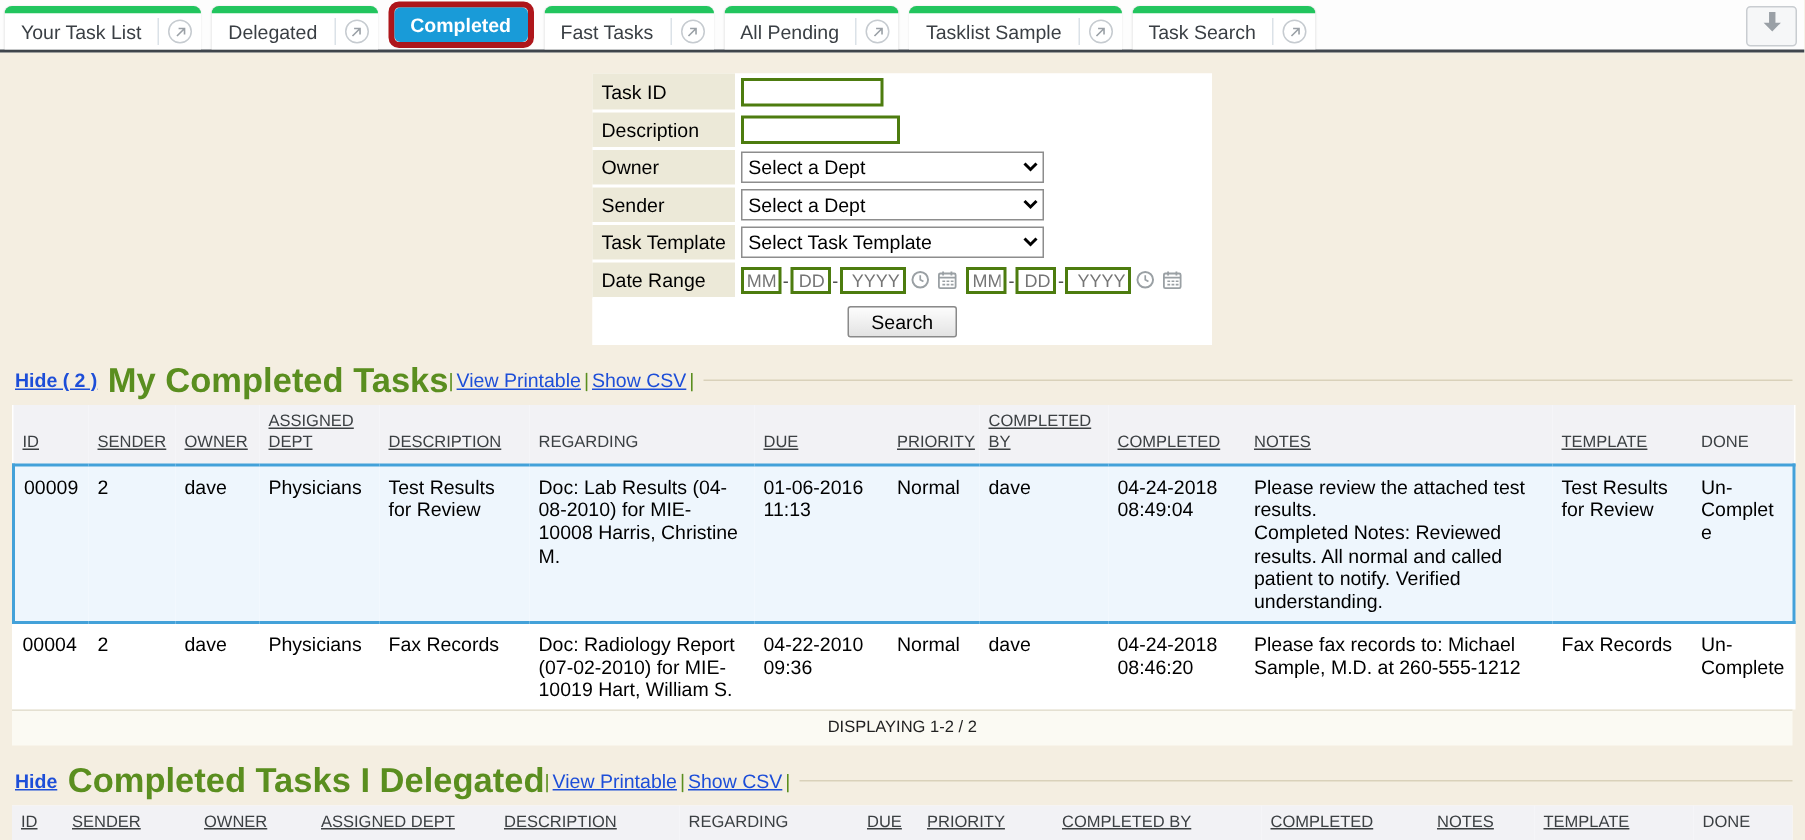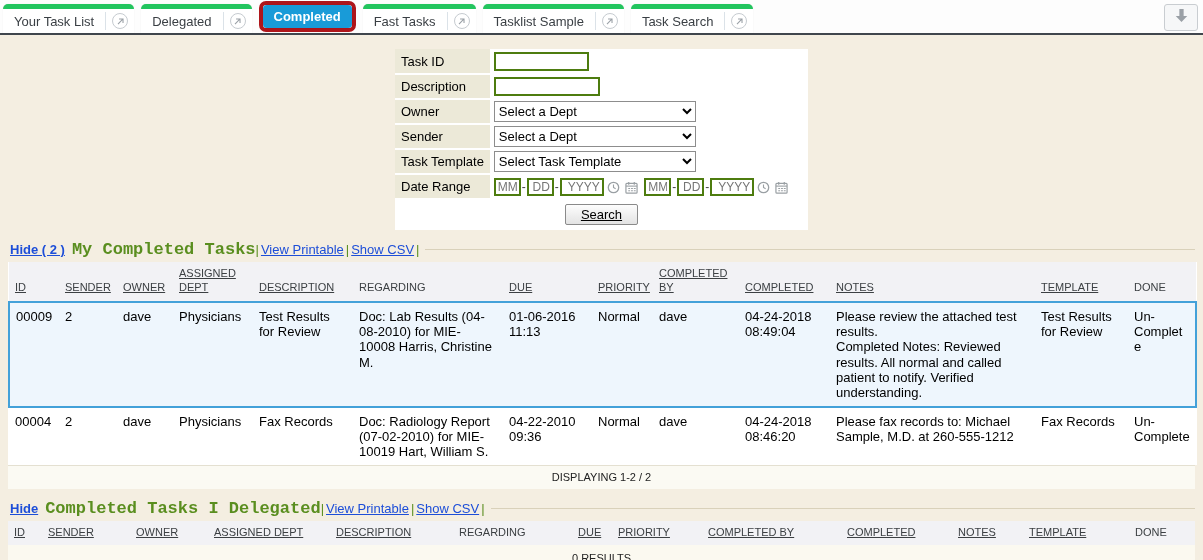--- a/index.html
+++ b/index.html
@@ -120,35 +120,34 @@
   .dicon { margin: 0 2px; display: inline-flex; cursor: pointer; }
   .search-btn-row td { text-align: center; background: #ffffff; padding: 4px 0 5px; }
   .search-btn {
     font-size: 13px;
     font-family: "Liberation Sans", sans-serif;
     padding: 2px 15px;
     border: 1px solid #8a8a8a;
     border-radius: 2px;
     background: linear-gradient(#fdfdfd, #e3e3e3);
     cursor: pointer;
-    text-decoration: underline;
   }
 
   
   .section { margin-top: 8px; }
   .legend {
     display: flex;
     align-items: center;
     padding: 2px 8px 3px 10px;
     color: #5a8e1f;
     white-space: pre;
   }
   .legend a { color: #1d4ed8; text-decoration: underline; cursor: pointer; }
   .hide-link { font-size: 13px; font-weight: bold; }
-  .legend-title { font-size: 17px; font-weight: bold; margin-left: 7px; font-family: Liberation Mono, monospace; }
+  .legend-title { font-size: 23px; font-weight: bold; margin-left: 7px; }
   .legend-pipe { font-size: 13px; }
   .legend-link { font-size: 13px; margin: 0 2px; }
   .legend-rule { flex: 1; border-top: 1px solid #d9d1ba; margin-left: 6px; }
 
   table.grid {
     table-layout: fixed;
     width: 1187px;
     margin: 0 8px;
     border-collapse: collapse;
     background: #ffffff;
@@ -216,20 +215,31 @@
           </span>
         </span>
       </div>
       <div class="active-wrap">
         <div class="tab active">
           <span class="tab-label">Completed</span>
         </div>
       </div>
       <div class="tab">
         <span class="tab-label">Fast Tasks</span>
+        <span class="tab-sep"></span>
+        <span class="tab-ext">
+          <span class="ext-circle">
+            <svg width="9" height="9" viewBox="0 0 10 10">
+              <path d="M2.2 7.8L7.8 2.2M3.4 2.2h4.4v4.4" stroke="#9aa0a6" stroke-width="1.2" fill="none"></path>
+            </svg>
+          </span>
+        </span>
+      </div>
+      <div class="tab">
+        <span class="tab-label">All Pending</span>
         <span class="tab-sep"></span>
         <span class="tab-ext">
           <span class="ext-circle">
             <svg width="9" height="9" viewBox="0 0 10 10">
               <path d="M2.2 7.8L7.8 2.2M3.4 2.2h4.4v4.4" stroke="#9aa0a6" stroke-width="1.2" fill="none"></path>
             </svg>
           </span>
         </span>
       </div>
       <div class="tab">

